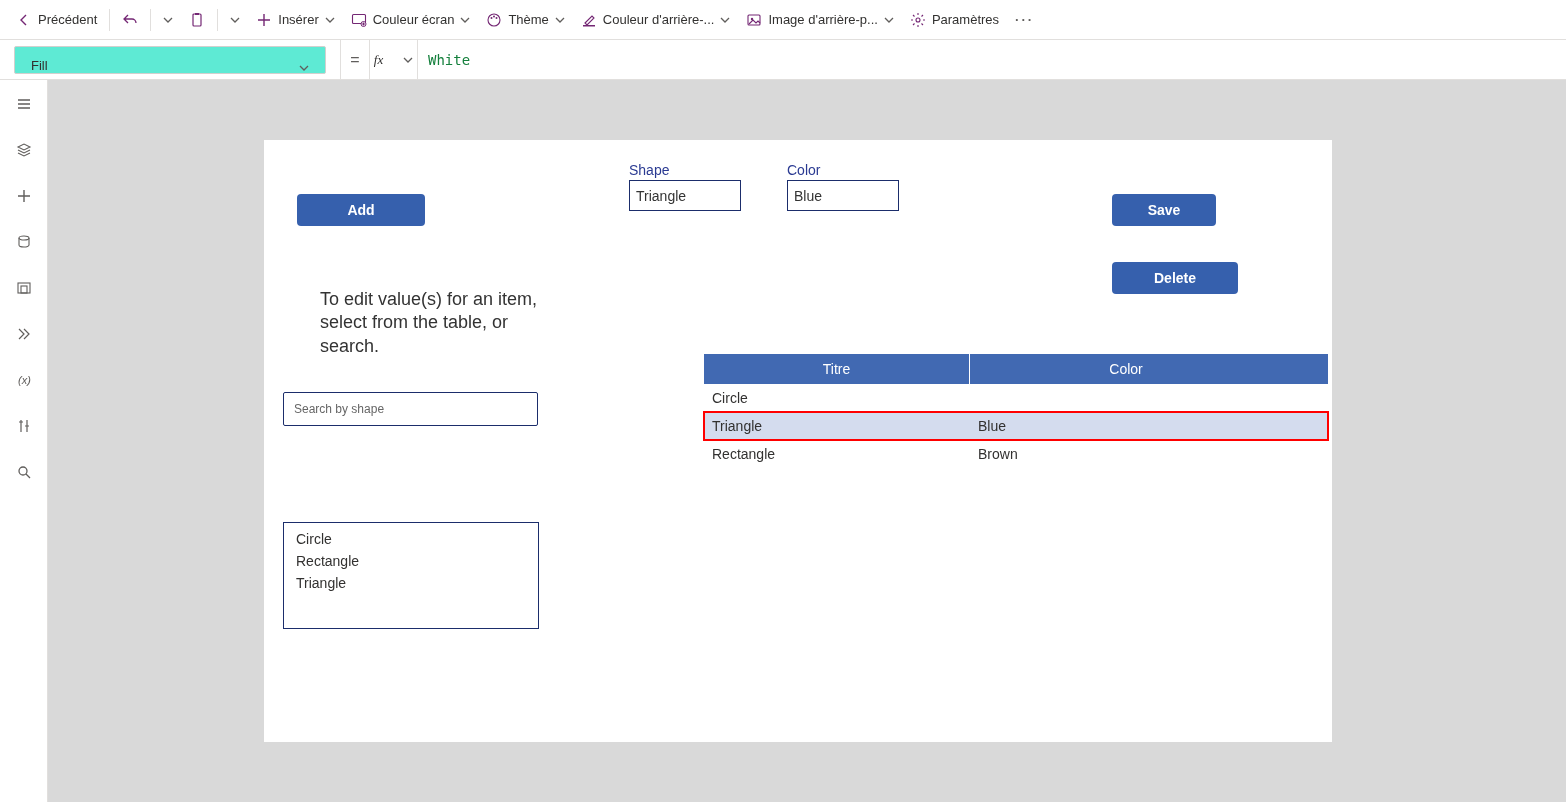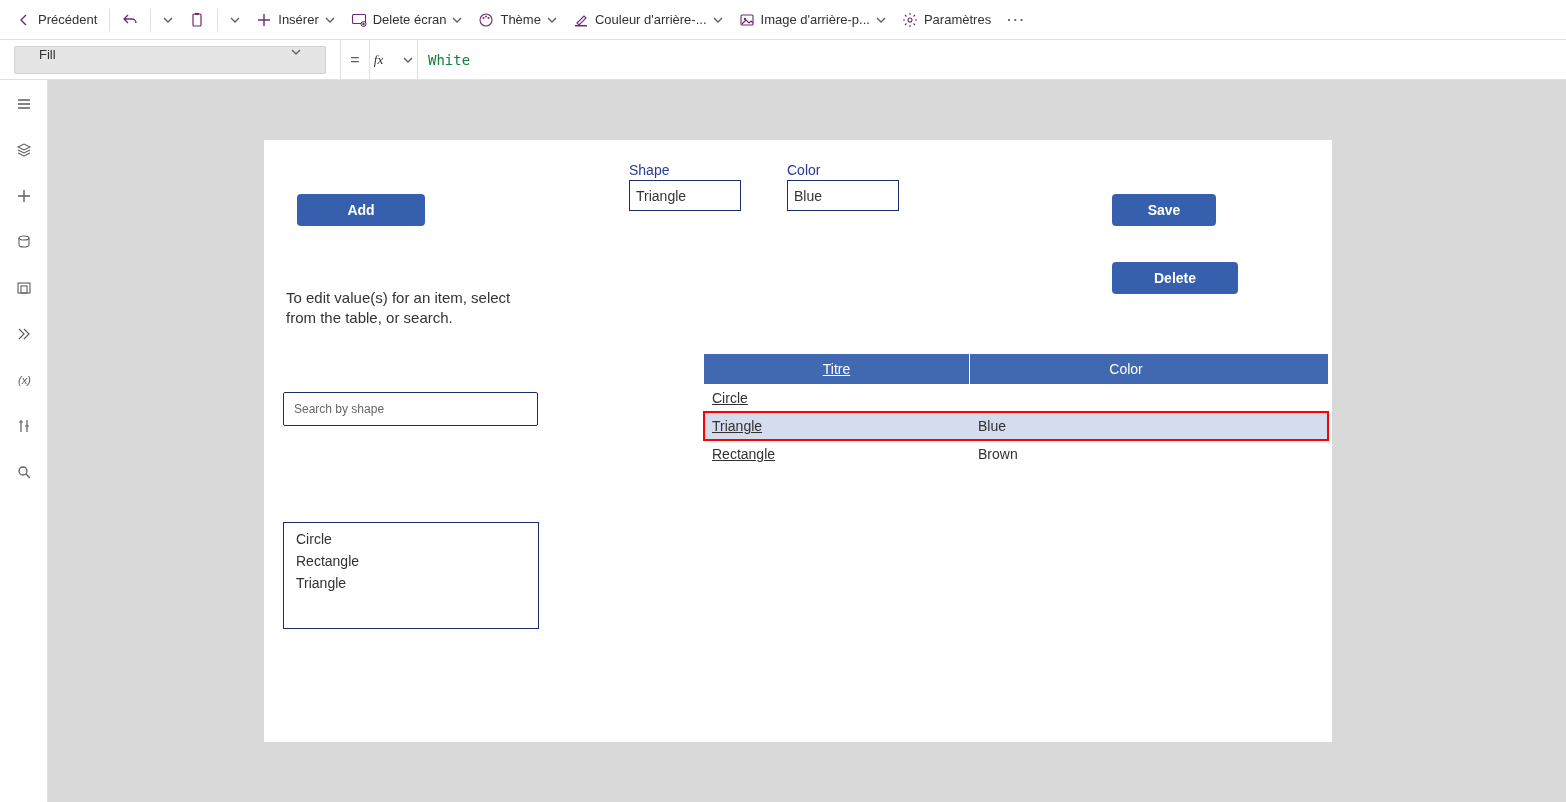--- a/index.html
+++ b/index.html
@@ -60,25 +60,25 @@
     display: flex;
     align-items: center;
     padding: 4px 14px;
   }
   .fb-select {
     flex: 1;
     border: 1px solid #d2d0ce;
     border-radius: 2px;
     height: 28px;
     display: flex;
-    align-items: flex-start;
+    align-items: flex-end;
     justify-content: space-between;
-    padding: 0 24px;
+    padding: 0 16px;
     font-size: 13px;
-    background: #e5e5e5;
+    background: #5eead4;
   }
   .fb-eq {
     width: 30px;
     display: flex;
     align-items: center;
     justify-content: center;
     font-size: 16px;
     color: #605e5c;
     border-left: 1px solid #e1dfdd;
     border-right: 1px solid #e1dfdd;
@@ -164,23 +164,24 @@
   }
   .fld-input {
     border: 1px solid #1b2d6b;
     height: 31px;
     padding: 0 6px;
     font-size: 14px;
     color: #333;
     background: #fff;
   }
   .helper {
-    font-size: 15px;
+    font-size: 18px;
     color: #333;
     line-height: 1.3;
+    margin-left: 34px;
   }
   .search {
     border: 1px solid #1b2d6b;
     height: 34px;
     width: 255px;
     padding: 0 10px;
     font-size: 12px;
     color: #666;
     border-radius: 2px;
     display: flex;
@@ -218,21 +219,21 @@
     background: #fff;
   }
   .grid-row .cell { display: flex; align-items: center; padding: 0 8px; }
   .grid-row.sel {
     background: #d4dcee;
     outline: 2px solid #ff0000;
     outline-offset: -1px;
     position: relative;
     z-index: 1;
   }
-  .cell.c1 { width: 266px; text-decoration: underline; }
+  .cell.c1 { width: 266px; }
   .cell.c2 { width: 312px; }
   .grid-head .cell.c1 { border-right: 1px solid #fff; }
 
 </style>
 </head>
 <body>
 
 <div class="toolbar">
   <div class="tb-btn">
     <svg class="icon16 purple" viewBox="0 0 16 16">
@@ -283,21 +284,21 @@
       </span>
   </div>
 
 
   <div class="tb-btn">
     <svg class="icon16 purple" viewBox="0 0 16 16">
         <rect x="1.5" y="2.5" width="13" height="9" rx="1" fill="none" stroke="currentColor" stroke-width="1.1"></rect>
         <circle cx="12.5" cy="12" r="2.5" fill="#fff" stroke="currentColor" stroke-width="1"></circle>
         <path d="M12.5 10.5 V13.5 M11 12 H14" stroke="currentColor" stroke-width="1"></path>
       </svg>
-    <span>Delete écran</span>
+    <span>Couleur écran</span>
     <span class="chev">
         <svg viewBox="0 0 10 10">
           <path d="M1 3 L5 7 L9 3" fill="none" stroke="currentColor" stroke-width="1.3"></path>
         </svg>
       </span>
   </div>
 
   <div class="tb-btn">
     <svg class="icon16 purple" viewBox="0 0 16 16">
         <circle cx="8" cy="8" r="6" fill="none" stroke="currentColor" stroke-width="1.1"></circle>

